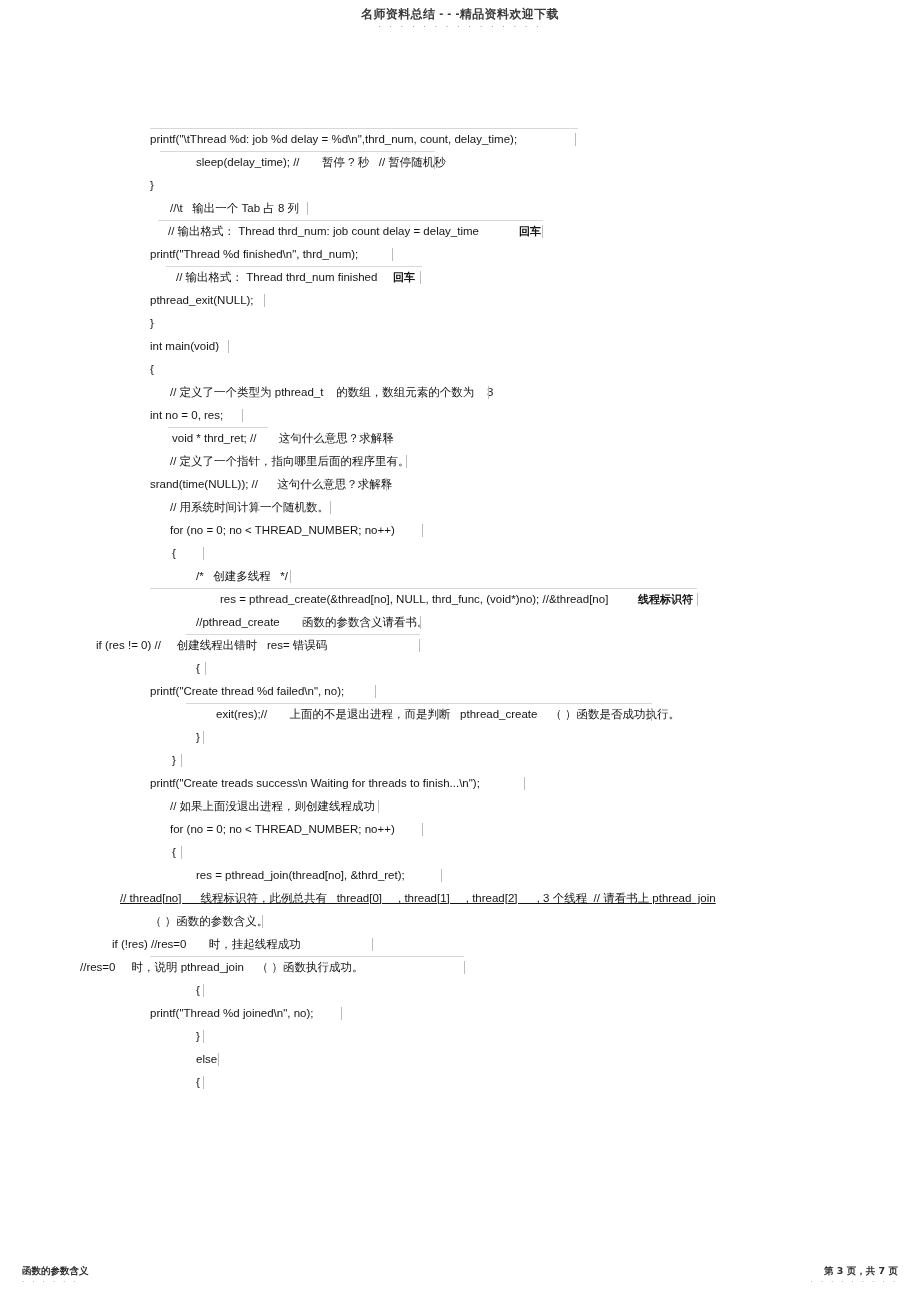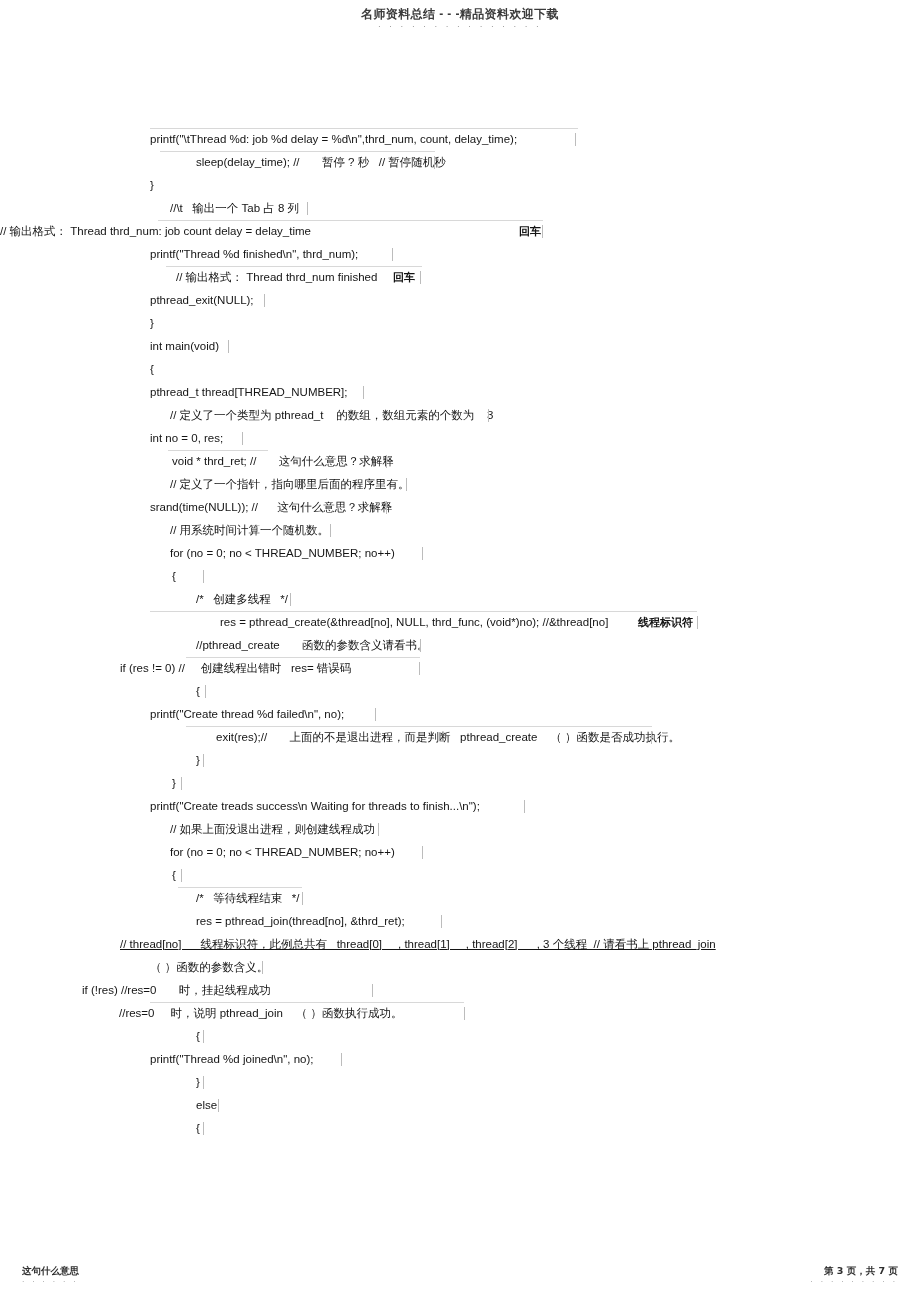--- a/index.html
+++ b/index.html
@@ -138,64 +138,62 @@
 <div class="page-header">
   <span class="hdr-text">名师资料总结 - - -精品资料欢迎下载</span>
   <span class="hdr-dots">· · · · · · · · · · · · · · ·</span>
 </div>
 
 <div class="doc-body" id="doc-body">
     <div class="line rule-top" style="--rule-x: 150px; --rule-w: 428px;"><span class="txt" style="padding-left: 150px;">printf("\tThread %d: job %d delay = %d\n",thrd_num, count, delay_time);</span><span class="caret" style="position: absolute; left: 575px; top: 5px; margin-left: 0px;"></span></div>
     <div class="line rule-top" style="--rule-x: 160px; --rule-w: 275px;"><span class="txt" style="padding-left: 196px;">sleep(delay_time); //       暂停 ? 秒   // 暂停随机秒</span><span class="caret" style="position: absolute; left: 434px; top: 5px; margin-left: 0px;"></span></div>
     <div class="line"><span class="txt" style="padding-left: 150px;">}</span></div>
     <div class="line"><span class="txt" style="padding-left: 170px;">//\t   输出一个 Tab 占 8 列</span><span class="caret" style="position: absolute; left: 307px; top: 5px; margin-left: 0px;"></span></div>
-    <div class="line rule-top" style="--rule-x: 158px; --rule-w: 385px;"><span class="txt" style="">// 输出格式： Thread thrd_num: job count delay = delay_time</span><span class="caret" style="position: absolute; left: 542px; top: 5px; margin-left: 0px;"></span><span class="right-note" style="left: 519px; top: 0px; line-height: 23px;">回车</span></div>
+    <div class="line rule-top" style="--rule-x: 158px; --rule-w: 385px;"><span class="txt" style="padding-left: 168px;">// 输出格式： Thread thrd_num: job count delay = delay_time</span><span class="caret" style="position: absolute; left: 542px; top: 5px; margin-left: 0px;"></span><span class="right-note" style="left: 519px; top: 0px; line-height: 23px;">回车</span></div>
     <div class="line"><span class="txt" style="padding-left: 150px;">printf("Thread %d finished\n", thrd_num);</span><span class="caret" style="position: absolute; left: 392px; top: 5px; margin-left: 0px;"></span></div>
     <div class="line rule-top" style="--rule-x: 166px; --rule-w: 256px;"><span class="txt" style="padding-left: 176px;">// 输出格式： Thread thrd_num finished</span><span class="caret" style="position: absolute; left: 420px; top: 5px; margin-left: 0px;"></span><span class="right-note" style="left: 393px; top: 0px; line-height: 23px;">回车</span></div>
     <div class="line"><span class="txt" style="padding-left: 150px;">pthread_exit(NULL);</span><span class="caret" style="position: absolute; left: 264px; top: 5px; margin-left: 0px;"></span></div>
     <div class="line"><span class="txt" style="padding-left: 150px;">}</span></div>
     <div class="line"><span class="txt" style="padding-left: 150px;">int main(void)</span><span class="caret" style="position: absolute; left: 228px; top: 5px; margin-left: 0px;"></span></div>
     <div class="line"><span class="txt" style="padding-left: 150px;">{</span></div>
-    <div class="line"><span class="txt" style="padding-left: 150px;">pthread_t thread[THREAD_NUMBER];</span><span class="caret" style="position: absolute; left: 363px; top: 5px; margin-left: 0px;"></span></div>
     <div class="line"><span class="txt" style="padding-left: 170px;">// 定义了一个类型为 pthread_t    的数组，数组元素的个数为    3</span><span class="caret" style="position: absolute; left: 488px; top: 5px; margin-left: 0px;"></span></div>
     <div class="line"><span class="txt" style="padding-left: 150px;">int no = 0, res;</span><span class="caret" style="position: absolute; left: 242px; top: 5px; margin-left: 0px;"></span></div>
     <div class="line rule-top" style="--rule-x: 168px; --rule-w: 100px;"><span class="txt" style="padding-left: 172px;">void * thrd_ret; //       这句什么意思？求解释</span><span class="caret" style="position: absolute; left: 386px; top: 5px; margin-left: 0px;"></span></div>
     <div class="line"><span class="txt" style="padding-left: 170px;">// 定义了一个指针，指向哪里后面的程序里有。</span><span class="caret" style="position: absolute; left: 406px; top: 5px; margin-left: 0px;"></span></div>
     <div class="line"><span class="txt" style="padding-left: 150px;">srand(time(NULL)); //      这句什么意思？求解释</span><span class="caret" style="position: absolute; left: 386px; top: 5px; margin-left: 0px;"></span></div>
     <div class="line"><span class="txt" style="padding-left: 170px;">// 用系统时间计算一个随机数。</span><span class="caret" style="position: absolute; left: 330px; top: 5px; margin-left: 0px;"></span></div>
     <div class="line"><span class="txt" style="padding-left: 170px;">for (no = 0; no &lt; THREAD_NUMBER; no++)</span><span class="caret" style="position: absolute; left: 422px; top: 5px; margin-left: 0px;"></span></div>
     <div class="line"><span class="txt" style="padding-left: 172px;">{</span><span class="caret" style="position: absolute; left: 203px; top: 5px; margin-left: 0px;"></span></div>
     <div class="line"><span class="txt" style="padding-left: 196px;">/*   创建多线程   */</span><span class="caret" style="position: absolute; left: 290px; top: 5px; margin-left: 0px;"></span></div>
     <div class="line rule-top" style="--rule-x: 150px; --rule-w: 547px;"><span class="txt" style="padding-left: 196px; margin-left: 24px;">res = pthread_create(&amp;thread[no], NULL, thrd_func, (void*)no); //&amp;thread[no]</span><span class="caret" style="position: absolute; left: 697px; top: 5px; margin-left: 0px;"></span><span class="right-note" style="left: 638px; top: 0px; line-height: 23px;">线程标识符</span></div>
     <div class="line"><span class="txt" style="padding-left: 196px;">//pthread_create       函数的参数含义请看书。</span><span class="caret" style="position: absolute; left: 420px; top: 5px; margin-left: 0px;"></span></div>
-    <div class="line rule-top" style="--rule-x: 186px; --rule-w: 234px;"><span class="txt" style="padding-left: 120px; margin-top: 38px;">if (res != 0) //     创建线程出错时   res= 错误码</span><span class="caret" style="position: absolute; left: 419px; top: 5px; margin-left: 0px;"></span></div>
+    <div class="line rule-top" style="--rule-x: 186px; --rule-w: 234px;"><span class="txt" style="padding-left: 96px; margin-top: 38px;">if (res != 0) //     创建线程出错时   res= 错误码</span><span class="caret" style="position: absolute; left: 419px; top: 5px; margin-left: 0px;"></span></div>
     <div class="line"><span class="txt" style="padding-left: 196px;">{</span><span class="caret" style="position: absolute; left: 205px; top: 5px; margin-left: 0px;"></span></div>
     <div class="line"><span class="txt" style="padding-left: 150px;">printf("Create thread %d failed\n", no);</span><span class="caret" style="position: absolute; left: 375px; top: 5px; margin-left: 0px;"></span></div>
     <div class="line rule-top" style="--rule-x: 186px; --rule-w: 466px;"><span class="txt" style="padding-left: 216px;">exit(res);//       上面的不是退出进程，而是判断   pthread_create    （ ）函数是否成功执行。</span><span class="caret" style="position: absolute; left: 651px; top: 5px; margin-left: 0px;"></span></div>
     <div class="line"><span class="txt" style="padding-left: 196px;">}</span><span class="caret" style="position: absolute; left: 203px; top: 5px; margin-left: 0px;"></span></div>
     <div class="line"><span class="txt" style="padding-left: 172px;">}</span><span class="caret" style="position: absolute; left: 181px; top: 5px; margin-left: 0px;"></span></div>
     <div class="line"><span class="txt" style="padding-left: 150px;">printf("Create treads success\n Waiting for threads to finish...\n");</span><span class="caret" style="position: absolute; left: 524px; top: 5px; margin-left: 0px;"></span></div>
     <div class="line"><span class="txt" style="padding-left: 170px;">// 如果上面没退出进程，则创建线程成功</span><span class="caret" style="position: absolute; left: 378px; top: 5px; margin-left: 0px;"></span></div>
     <div class="line"><span class="txt" style="padding-left: 170px;">for (no = 0; no &lt; THREAD_NUMBER; no++)</span><span class="caret" style="position: absolute; left: 422px; top: 5px; margin-left: 0px;"></span></div>
     <div class="line"><span class="txt" style="padding-left: 172px;">{</span><span class="caret" style="position: absolute; left: 181px; top: 5px; margin-left: 0px;"></span></div>
-    <div class="line rule-top" style="--rule-x: 178px; --rule-w: 124px;"><span class="txt" style="padding-left: 196px;">/*   等待线程结束   */</span><span class="caret" style="position: absolute; left: 302px; top: 5px; margin-left: 0px;"></span></div>
     <div class="line"><span class="txt" style="padding-left: 196px;">res = pthread_join(thread[no], &amp;thrd_ret);</span><span class="caret" style="position: absolute; left: 441px; top: 5px; margin-left: 0px;"></span></div>
     <div class="line"><span class="txt" style="padding-left: 120px; text-decoration: underline;">// thread[no]      线程标识符，此例总共有   thread[0]     , thread[1]     , thread[2]      , 3 个线程  // 请看书上 pthread_join</span></div>
     <div class="line"><span class="txt" style="padding-left: 150px;">（ ）函数的参数含义。</span><span class="caret" style="position: absolute; left: 262px; top: 5px; margin-left: 0px;"></span></div>
-    <div class="line"><span class="txt" style="padding-left: 82px;">if (!res) //res=0       时，挂起线程成功</span><span class="caret" style="position: absolute; left: 372px; top: 5px; margin-left: 0px;"></span></div>
-    <div class="line rule-top" style="--rule-x: 150px; --rule-w: 314px;"><span class="txt" style="padding-left: 119px;">//res=0     时，说明 pthread_join    （ ）函数执行成功。</span><span class="caret" style="position: absolute; left: 464px; top: 5px; margin-left: 0px;"></span></div>
+    <div class="line"><span class="txt" style="padding-left: 112px;">if (!res) //res=0       时，挂起线程成功</span><span class="caret" style="position: absolute; left: 372px; top: 5px; margin-left: 0px;"></span></div>
+    <div class="line rule-top" style="--rule-x: 150px; --rule-w: 314px;"><span class="txt" style="padding-left: 80px;">//res=0     时，说明 pthread_join    （ ）函数执行成功。</span><span class="caret" style="position: absolute; left: 464px; top: 5px; margin-left: 0px;"></span></div>
     <div class="line"><span class="txt" style="padding-left: 196px;">{</span><span class="caret" style="position: absolute; left: 203px; top: 5px; margin-left: 0px;"></span></div>
     <div class="line"><span class="txt" style="padding-left: 150px;">printf("Thread %d joined\n", no);</span><span class="caret" style="position: absolute; left: 341px; top: 5px; margin-left: 0px;"></span></div>
     <div class="line"><span class="txt" style="padding-left: 196px;">}</span><span class="caret" style="position: absolute; left: 203px; top: 5px; margin-left: 0px;"></span></div>
     <div class="line"><span class="txt" style="padding-left: 196px;">else</span><span class="caret" style="position: absolute; left: 218px; top: 5px; margin-left: 0px;"></span></div>
     <div class="line"><span class="txt" style="padding-left: 196px;">{</span><span class="caret" style="position: absolute; left: 203px; top: 5px; margin-left: 0px;"></span></div>
   </div>
 
 <div class="page-footer">
   <div class="footer-left">
-    <span class="f-text">这句什么意思</span>
+    <span class="f-text">函数的参数含义</span>
     <span class="f-dots">· · · · · ·</span>
   </div>
   <div class="footer-right">
     <span class="f-text">第 3 页，共 7 页</span>
     <span class="f-dots">· · · · · · · · ·</span>
   </div>
 </div>
 
 </body></html>

